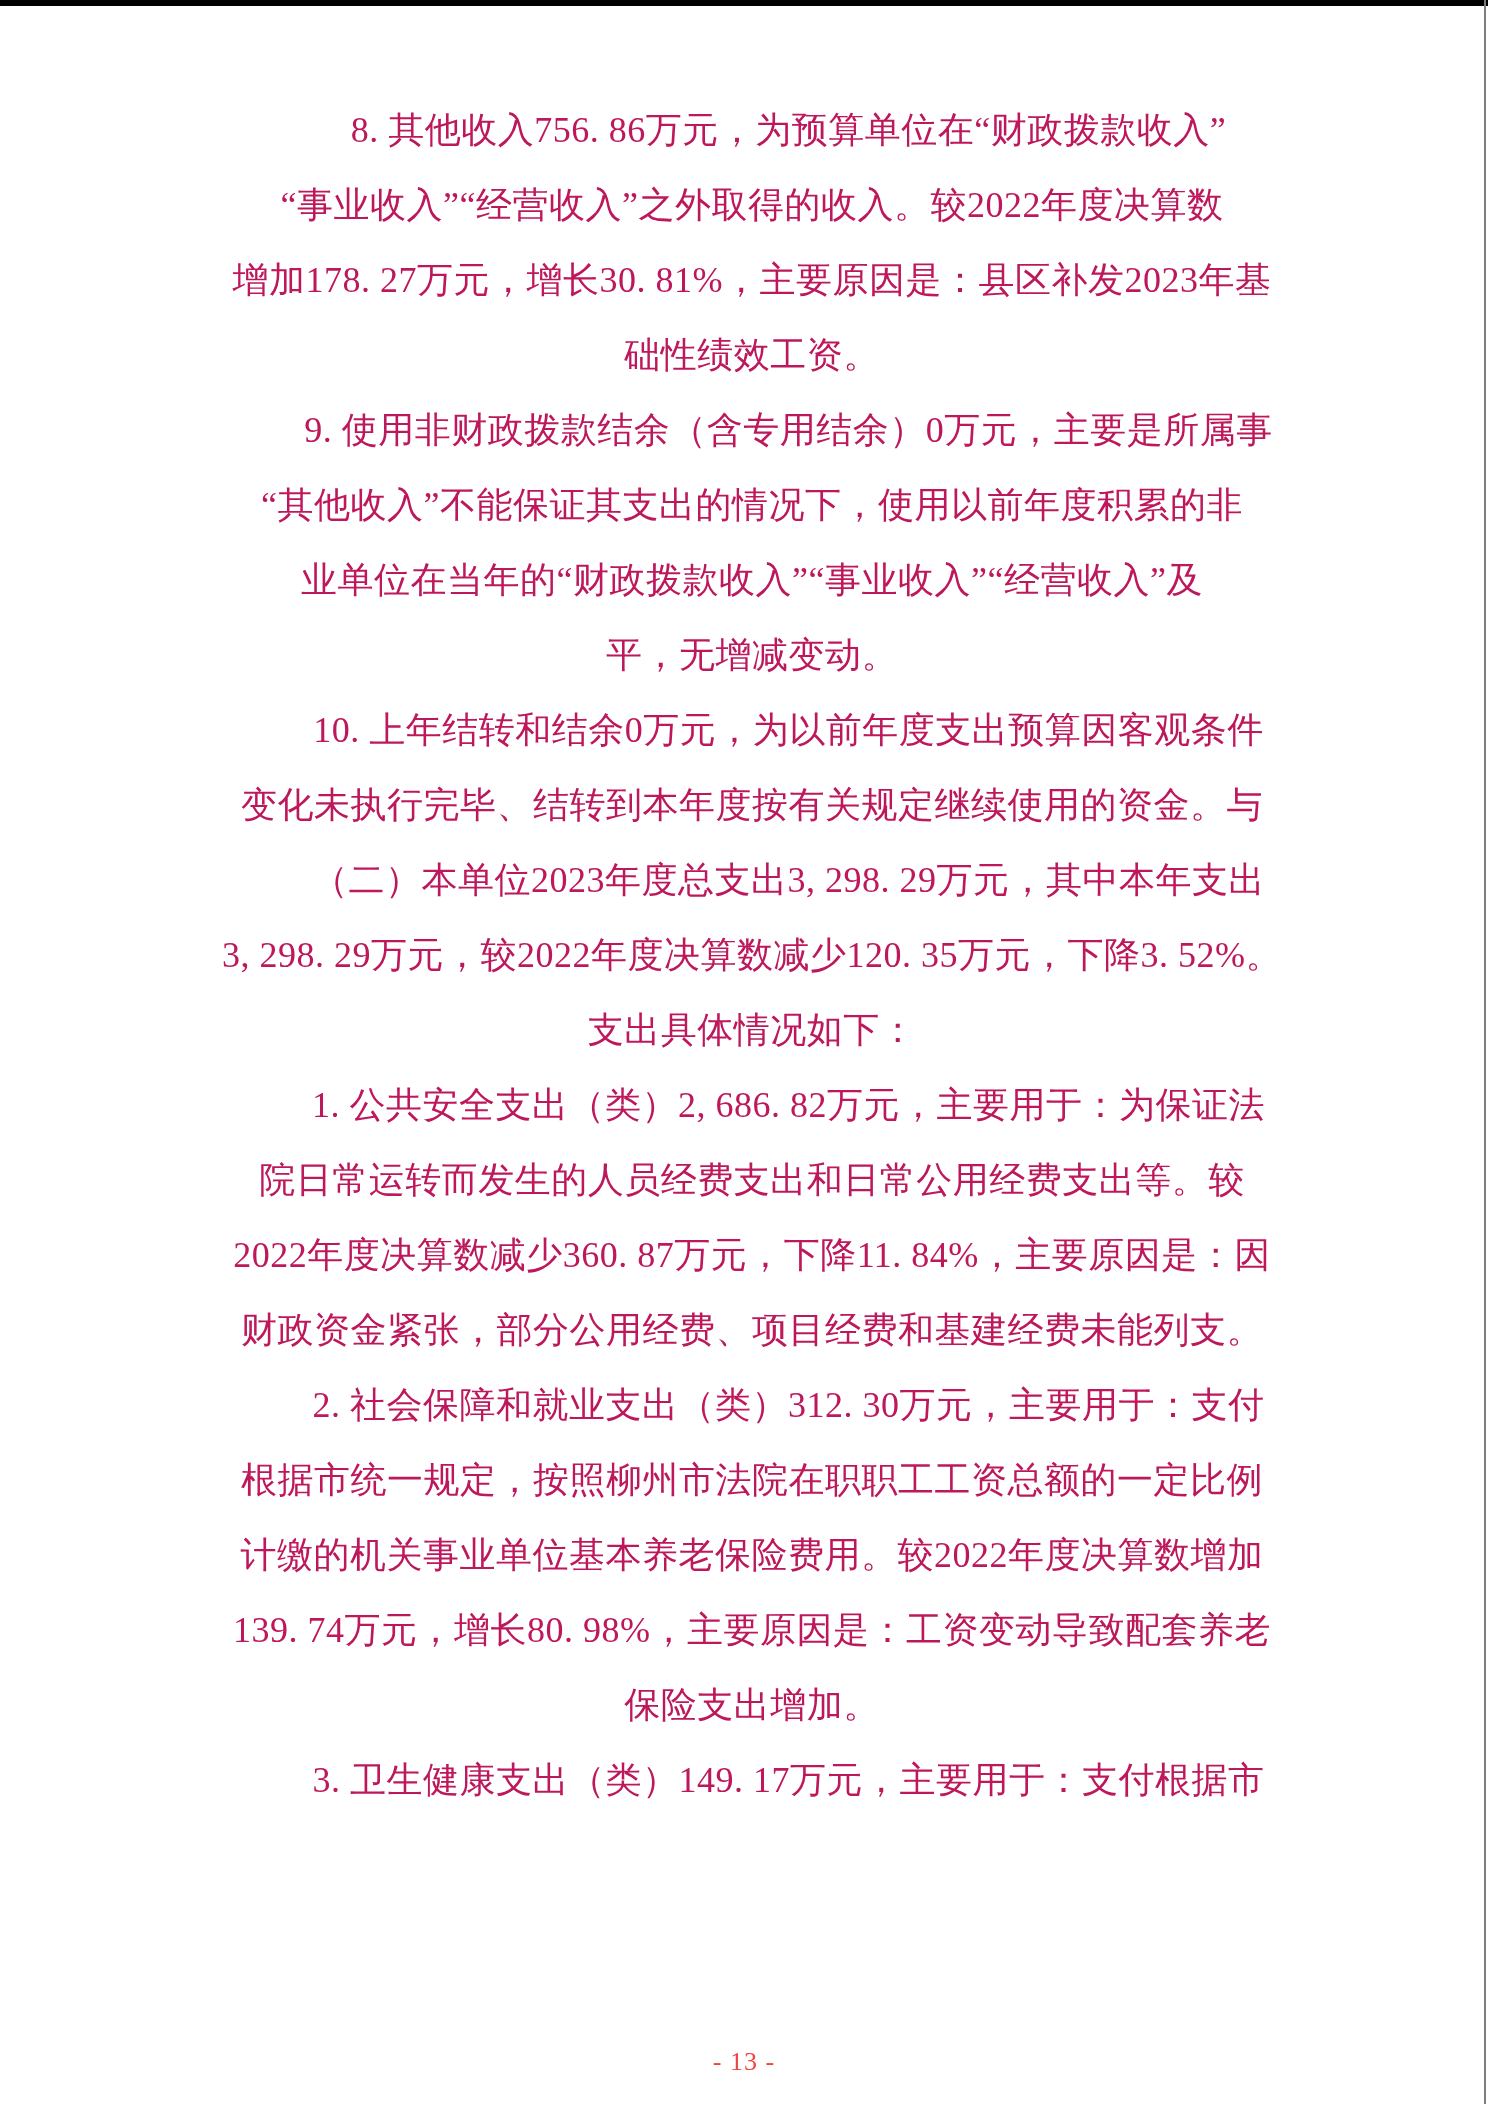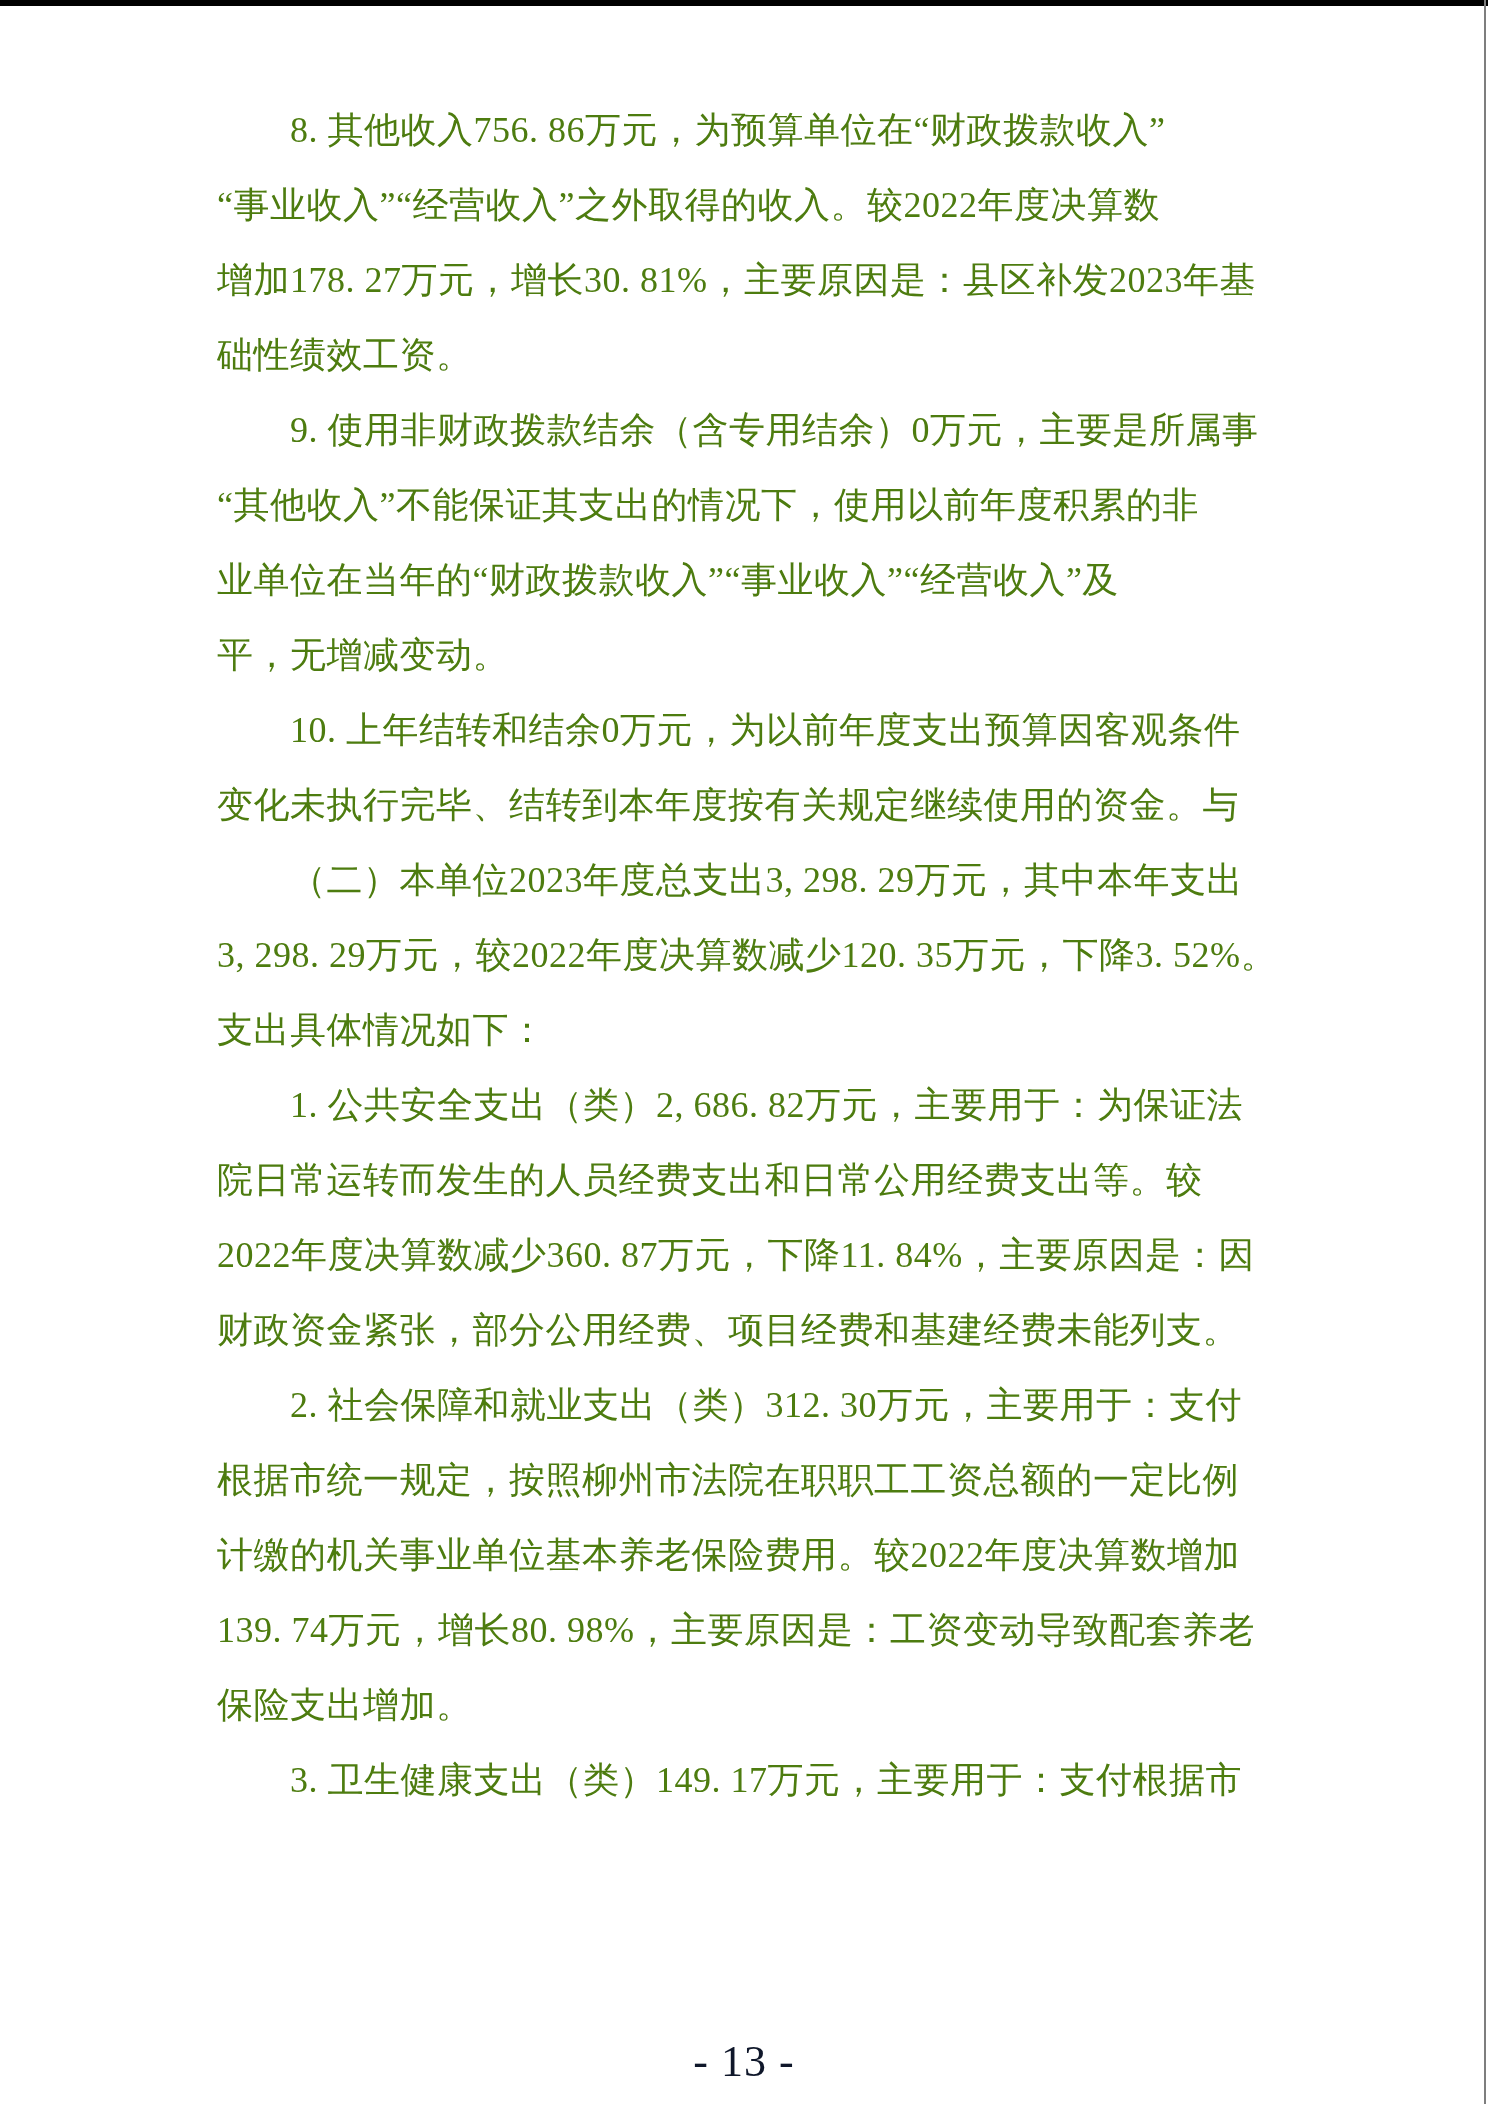--- a/index.html
+++ b/index.html
@@ -39,38 +39,39 @@
     top: 93px;
     width: 1070px;
   }
   .para { margin: 0; padding: 0; }
   .ln {
     height: 75px;
     line-height: 75px;
     font-size: 36px;
     letter-spacing: 0.5px;
     white-space: nowrap;
-    color: #4d7c0f;
+    color: #be185d;
+    text-align: center;
   }
   .ln.indent {
     padding-left: 73px;
   }
   
   .footer {
     position: absolute;
     top: 2042px;
     left: 0;
     width: 1488px;
     text-align: center;
   }
   .page-number {
-    font-size: 44px;
+    font-size: 26px;
     line-height: 40px;
     letter-spacing: 1px;
-    color: #0f172a;
+    color: #ef4444;
   }
 </style>
 </head>
 <body>
 
 <div class="page">
 
   <div class="scan-top-bar"></div>
   <div class="scan-right-line"></div>
 

